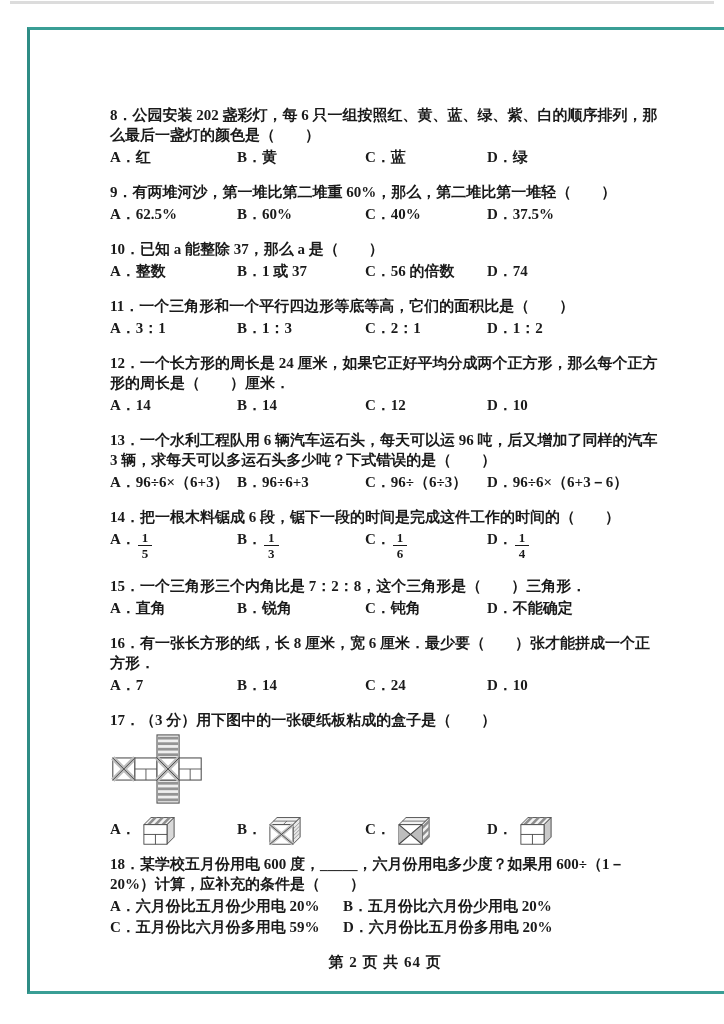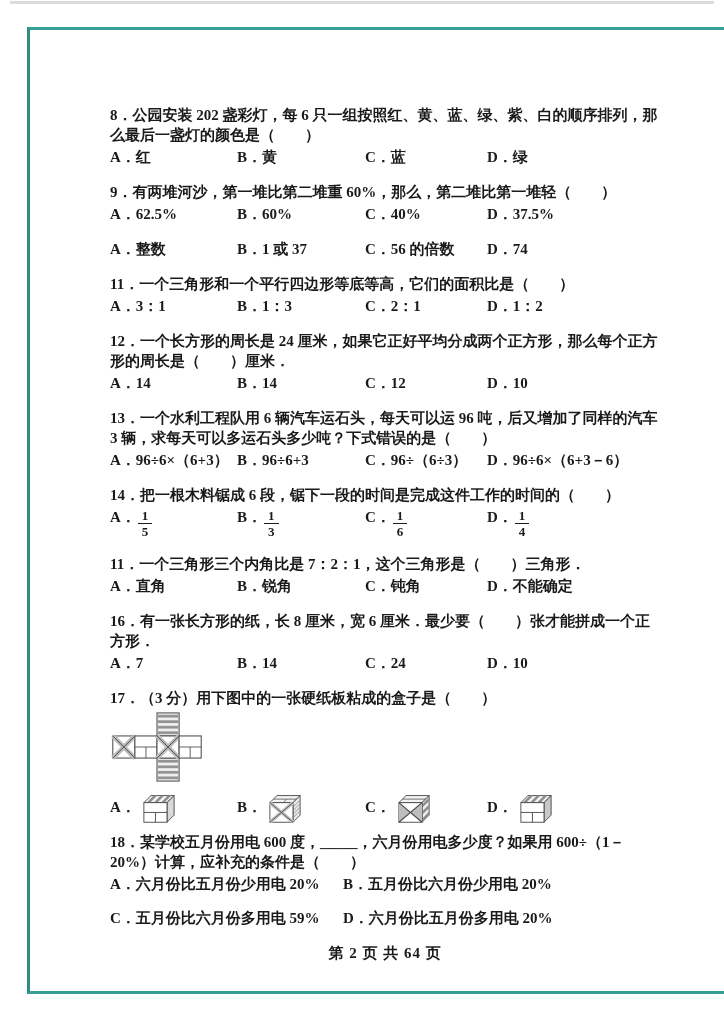--- a/index.html
+++ b/index.html
@@ -40,21 +40,21 @@
   .q { margin: 0 0 15px 0; }
   .q-17 { margin-bottom: 8px; }
   .qt { margin: 0; text-align: left; }
   .opts {
     display: grid;
     grid-template-columns: 127px 128px 122px 1fr;
     margin-top: 2px;
   }
   .opts2 {
     grid-template-columns: 233px 1fr;
-    row-gap: 14px;
+    row-gap: 1px;
   }
   .opt { white-space: nowrap; }
   
   .frac-row .opt { display: flex; align-items: flex-start; }
   .frac {
     display: inline-block;
     text-align: center;
     font-size: 13px;
     line-height: 15px;
     margin-left: 2px;
@@ -101,20 +101,21 @@
       <p class="qt">9．有两堆河沙，第一堆比第二堆重 60%，那么，第二堆比第一堆轻（　　）</p>
       <div class="opts">
         <span class="opt">A．62.5%</span>
         <span class="opt">B．60%</span>
         <span class="opt">C．40%</span>
         <span class="opt">D．37.5%</span>
       </div>
     </section>
 
     <section class="q">
+      <p class="qt">10．已知 a 能整除 37，那么 a 是（　　）</p>
       <div class="opts">
         <span class="opt">A．整数</span>
         <span class="opt">B．1 或 37</span>
         <span class="opt">C．56 的倍数</span>
         <span class="opt">D．74</span>
       </div>
     </section>
 
     <section class="q">
       <p class="qt">11．一个三角形和一个平行四边形等底等高，它们的面积比是（　　）</p>
@@ -174,21 +175,21 @@
             <span>D．</span>
             <span class="frac">
               <span class="num">1</span>
               <span class="den">4</span>
             </span>
           </span>
       </div>
     </section>
 
     <section class="q">
-      <p class="qt">11．一个三角形三个内角比是 7：2：1，这个三角形是（　　）三角形．</p>
+      <p class="qt">15．一个三角形三个内角比是 7：2：8，这个三角形是（　　）三角形．</p>
       <div class="opts">
         <span class="opt">A．直角</span>
         <span class="opt">B．锐角</span>
         <span class="opt">C．钝角</span>
         <span class="opt">D．不能确定</span>
       </div>
     </section>
 
     <section class="q">
       <p class="qt">16．有一张长方形的纸，长 8 厘米，宽 6 厘米．最少要（　　）张才能拼成一个正方形．</p>

